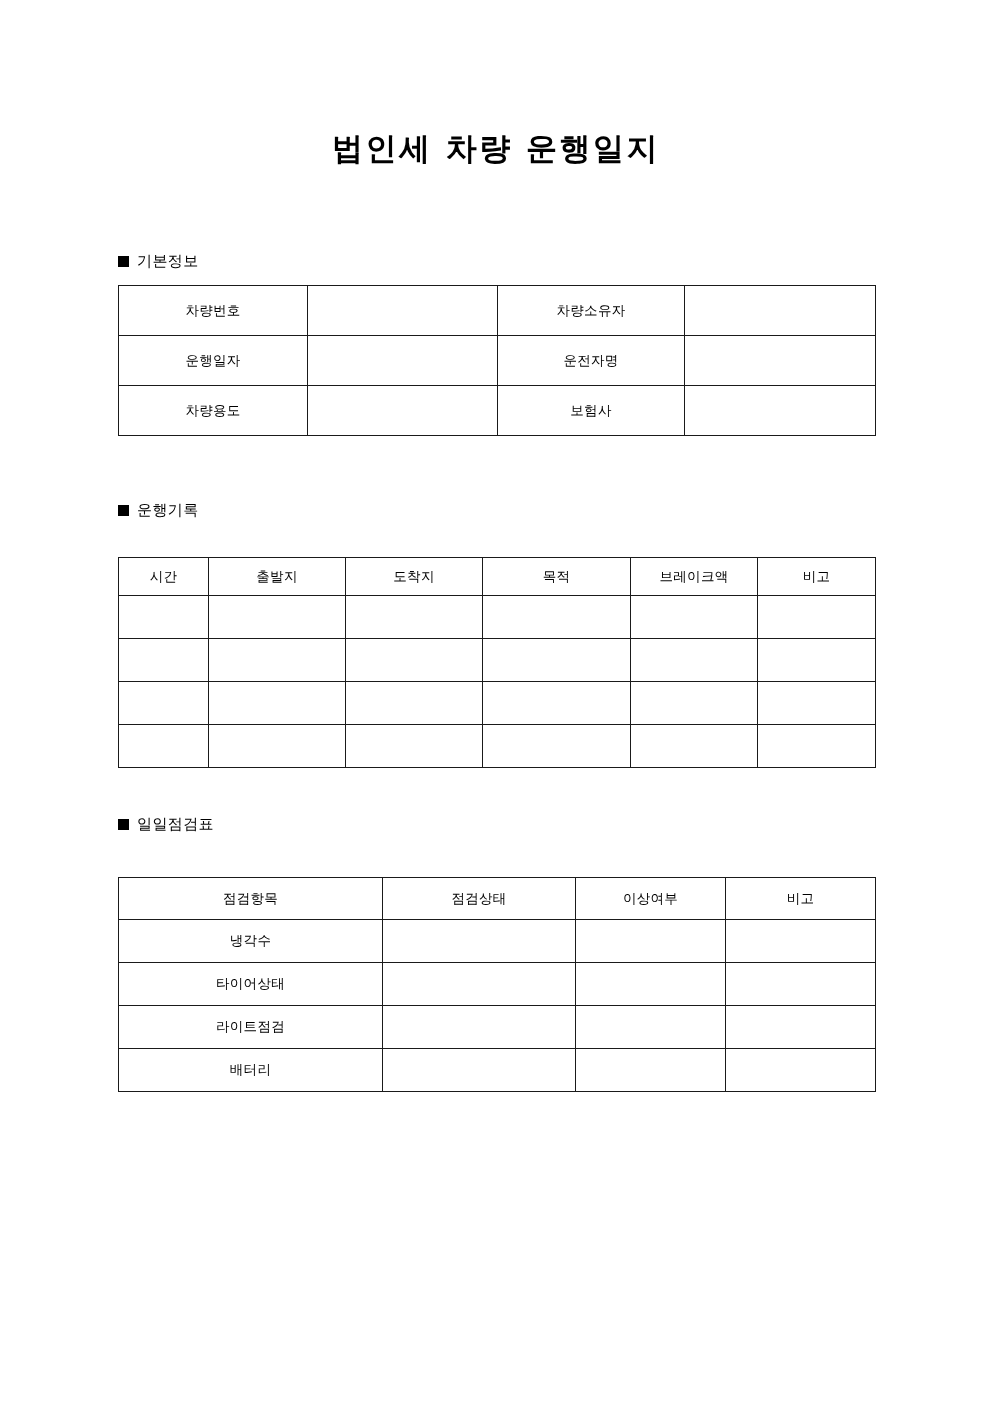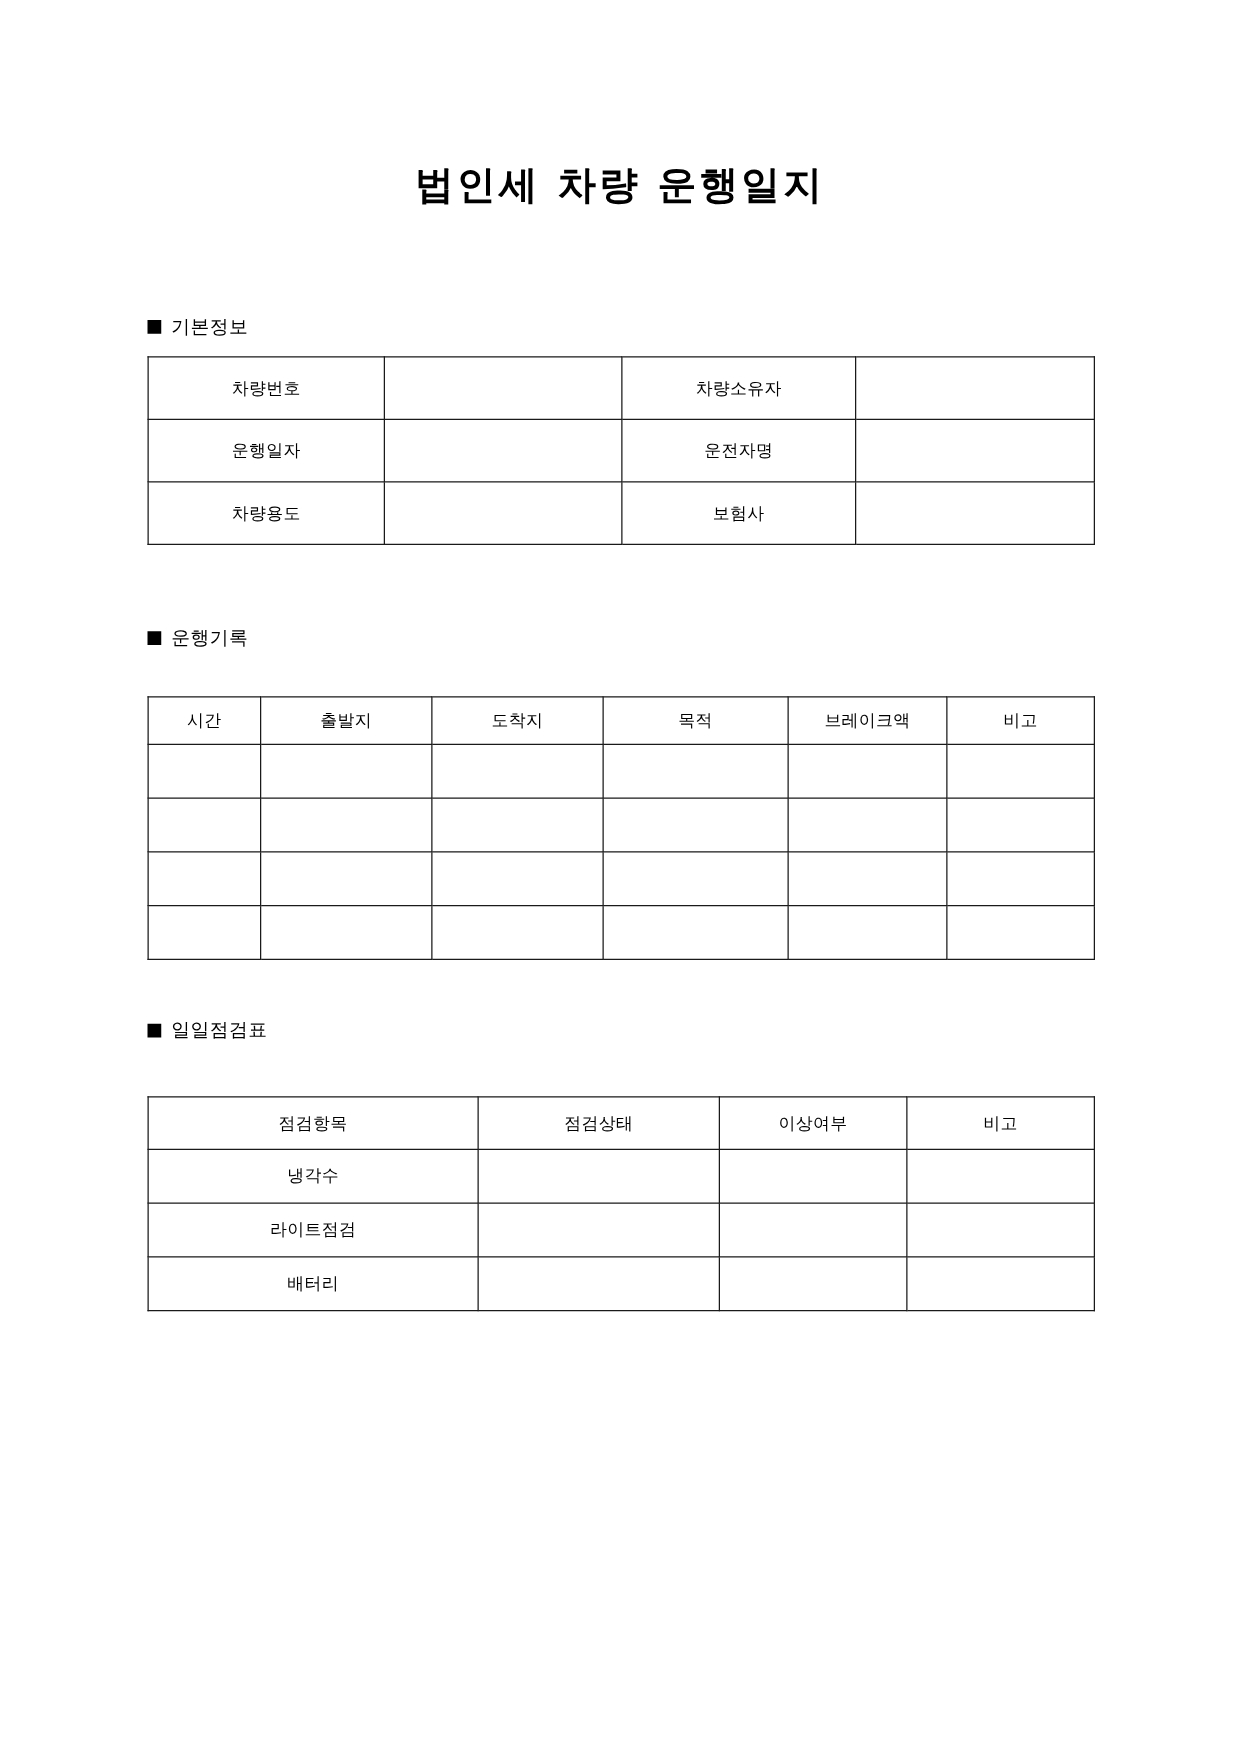--- a/index.html
+++ b/index.html
@@ -220,20 +220,26 @@
       </tr>
     </thead>
     <tbody>
       <tr>
         <td class="shaded">냉각수</td>
         <td></td>
         <td></td>
         <td></td>
       </tr>
       <tr>
+        <td class="shaded">타이어상태</td>
+        <td></td>
+        <td></td>
+        <td></td>
+      </tr>
+      <tr>
         <td class="shaded">라이트점검</td>
         <td></td>
         <td></td>
         <td></td>
       </tr>
       <tr>
         <td class="shaded">배터리</td>
         <td></td>
         <td></td>
         <td></td>

